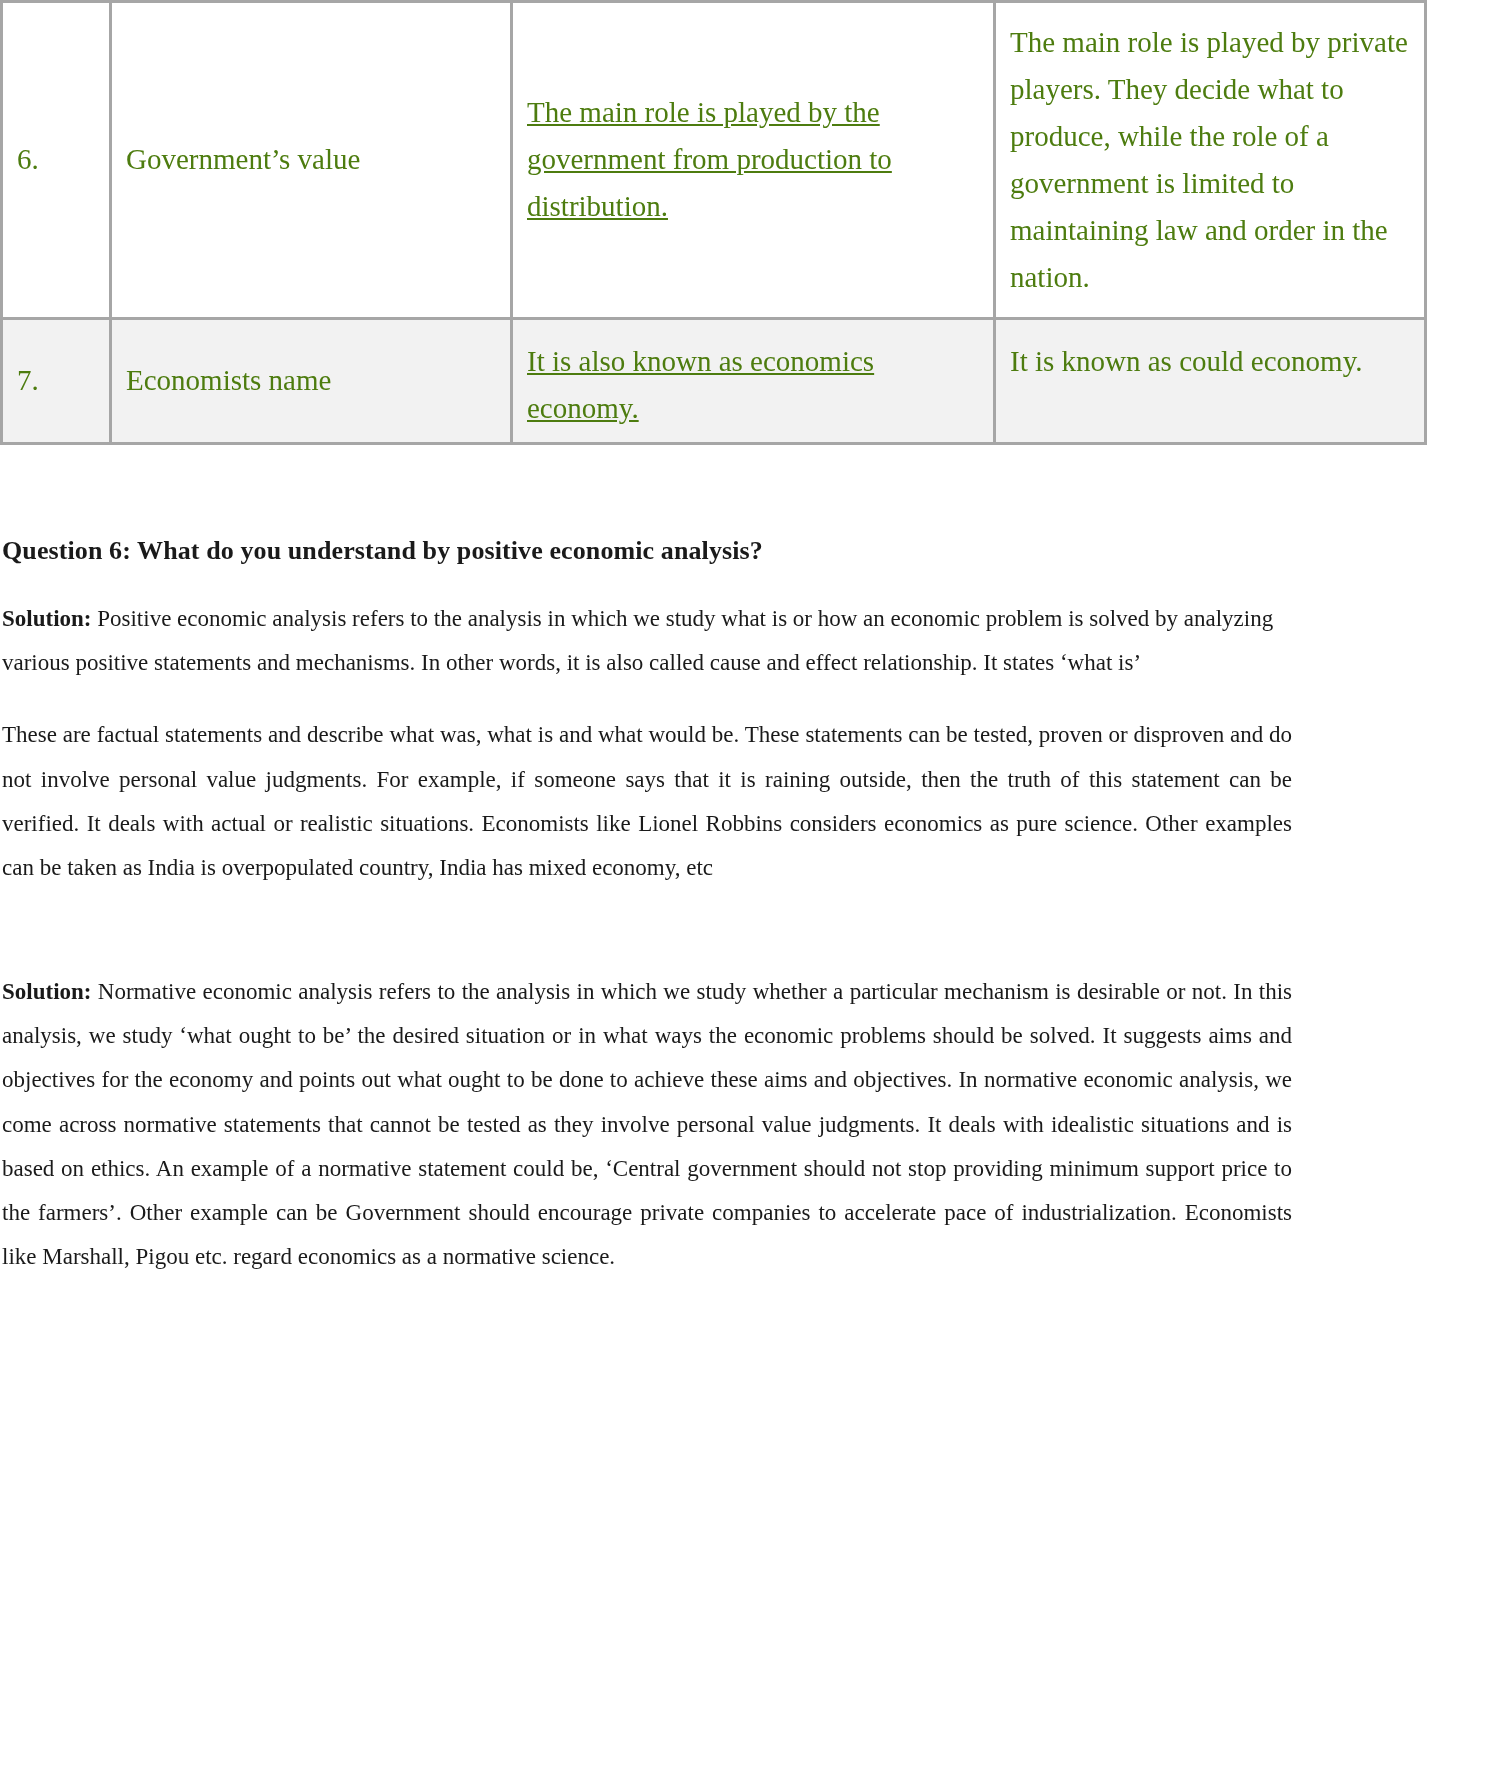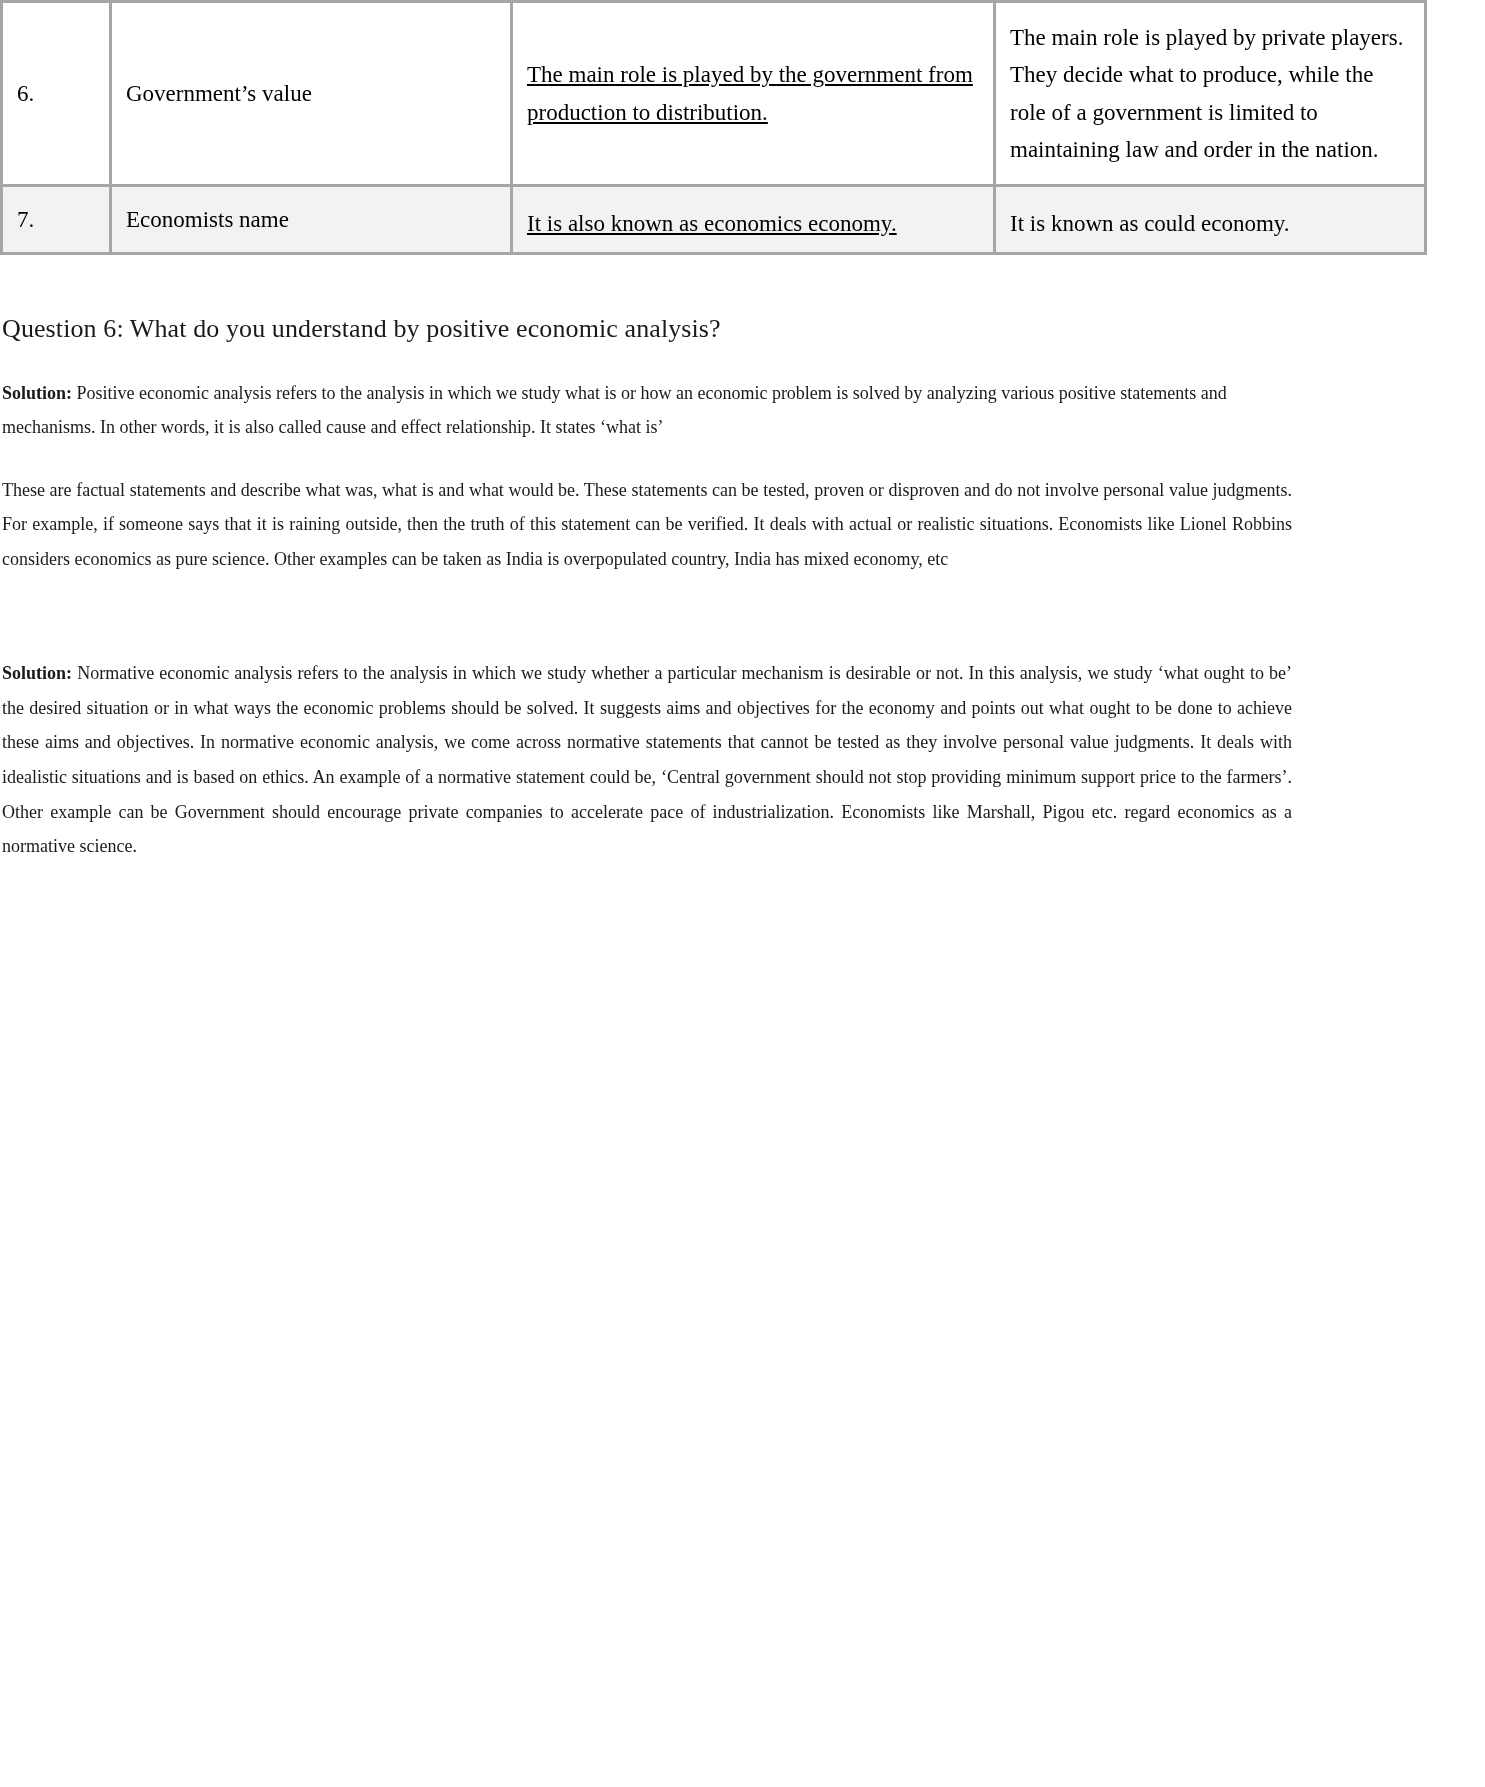--- a/index.html
+++ b/index.html
@@ -29,23 +29,23 @@
     table-layout: fixed;
     width: 1300px;
     margin: 0 0 0 0;
     border-top: 3px solid #a6a6a6;
   }
   .cmp-table td {
     border-right: 3px solid #a6a6a6;
     border-bottom: 3px solid #a6a6a6;
     vertical-align: middle;
     padding: 10px 14px 10px 14px;
-    font-size: 23px;
+    font-size: 29px;
     line-height: 1.62;
-    color: #000000;
+    color: #4d7c0f;
   }
   .cmp-table td:first-child {
     border-left: 3px solid #a6a6a6;
   }
   .col-no    { width: 78px;  text-align: left; padding-left: 20px; }
   .col-topic { width: 370px; }
   .col-a     { width: 452px; vertical-align: middle; text-decoration: underline; }
   .col-b     { width: 400px; vertical-align: top; }
 
   tr.row-6 td { border-bottom: 3px solid #a6a6a6; }
@@ -58,27 +58,27 @@
   .cell-text { display: block; }
 
   
   .content {
     padding: 0 8px 0 2px;
     width: 1300px;
     box-sizing: border-box;
   }
   h2.qhead {
     font-size: 26px;
-    font-weight: normal;
-    margin: 56px 0 0 0;
+    font-weight: bold;
+    margin: 88px 0 0 0;
     line-height: 1.4;
     letter-spacing: 0.1px;
   }
   p.para {
-    font-size: 18px;
+    font-size: 23px;
     line-height: 1.92;
     margin: 28px 0 0 0;
     text-align: justify;
     text-justify: inter-word;
   }
   p.para.loose { text-align: left; }
   p.para b { font-weight: bold; }
   .spacer-lg { height: 52px; }
 </style>
 </head>

